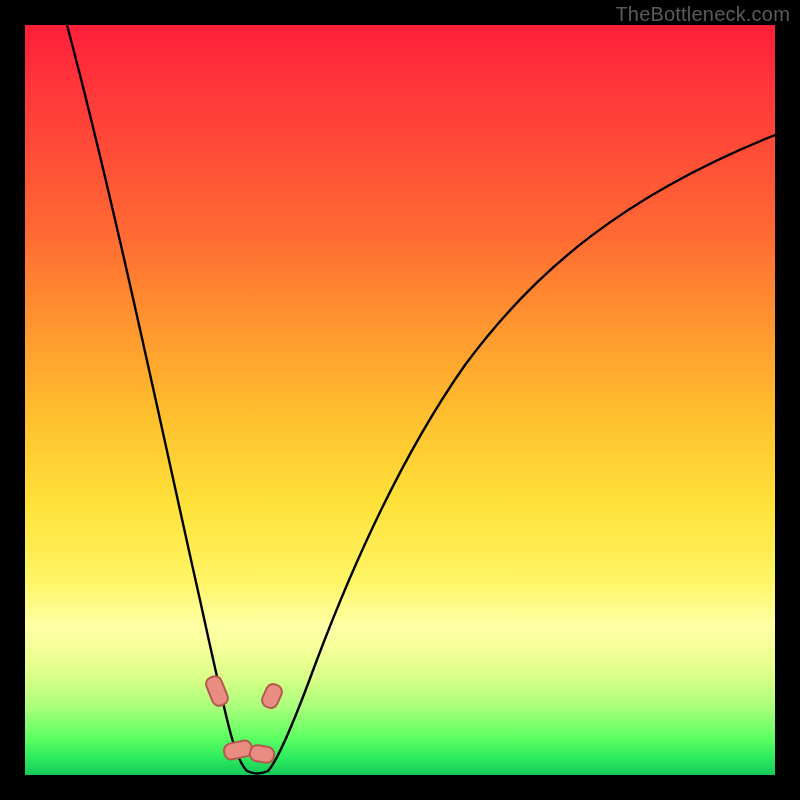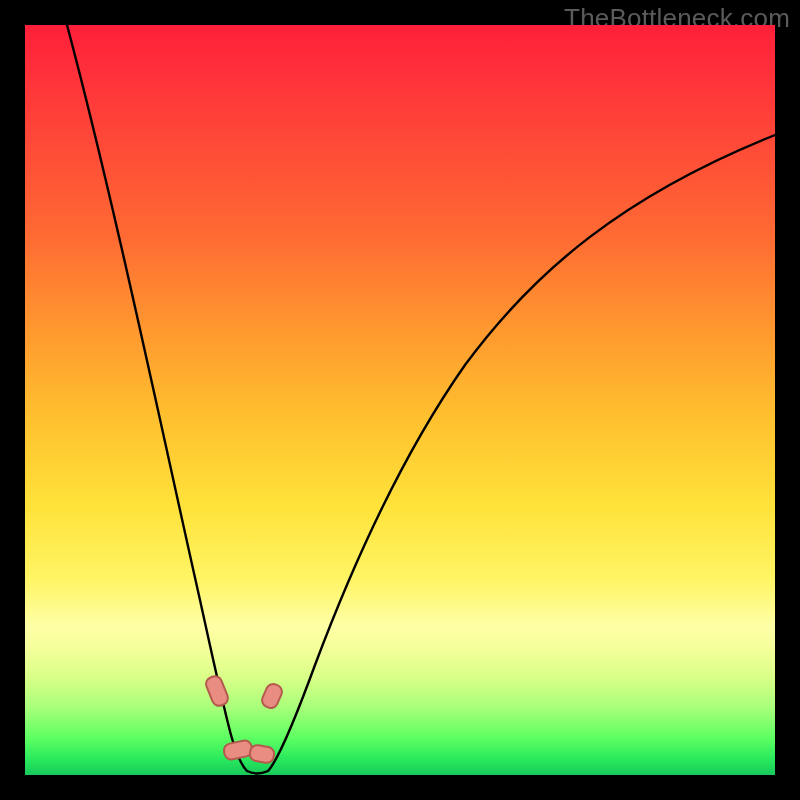--- a/index.html
+++ b/index.html
@@ -56,21 +56,21 @@
     left: 0;
     top: 0;
     width: 750px;
     height: 750px;
   }
   .attribution {
     position: absolute;
     top: 3px;
     right: 10px;
     color: #5b5b5b;
-    font-size: 26px;
+    font-size: 20px;
     font-weight: 400;
     letter-spacing: 0.2px;
   }
   .marker {
     position: absolute;
     background: #e98d82;
     border: 2px solid #b45a4e;
     border-radius: 8px;
   }
 </style>

